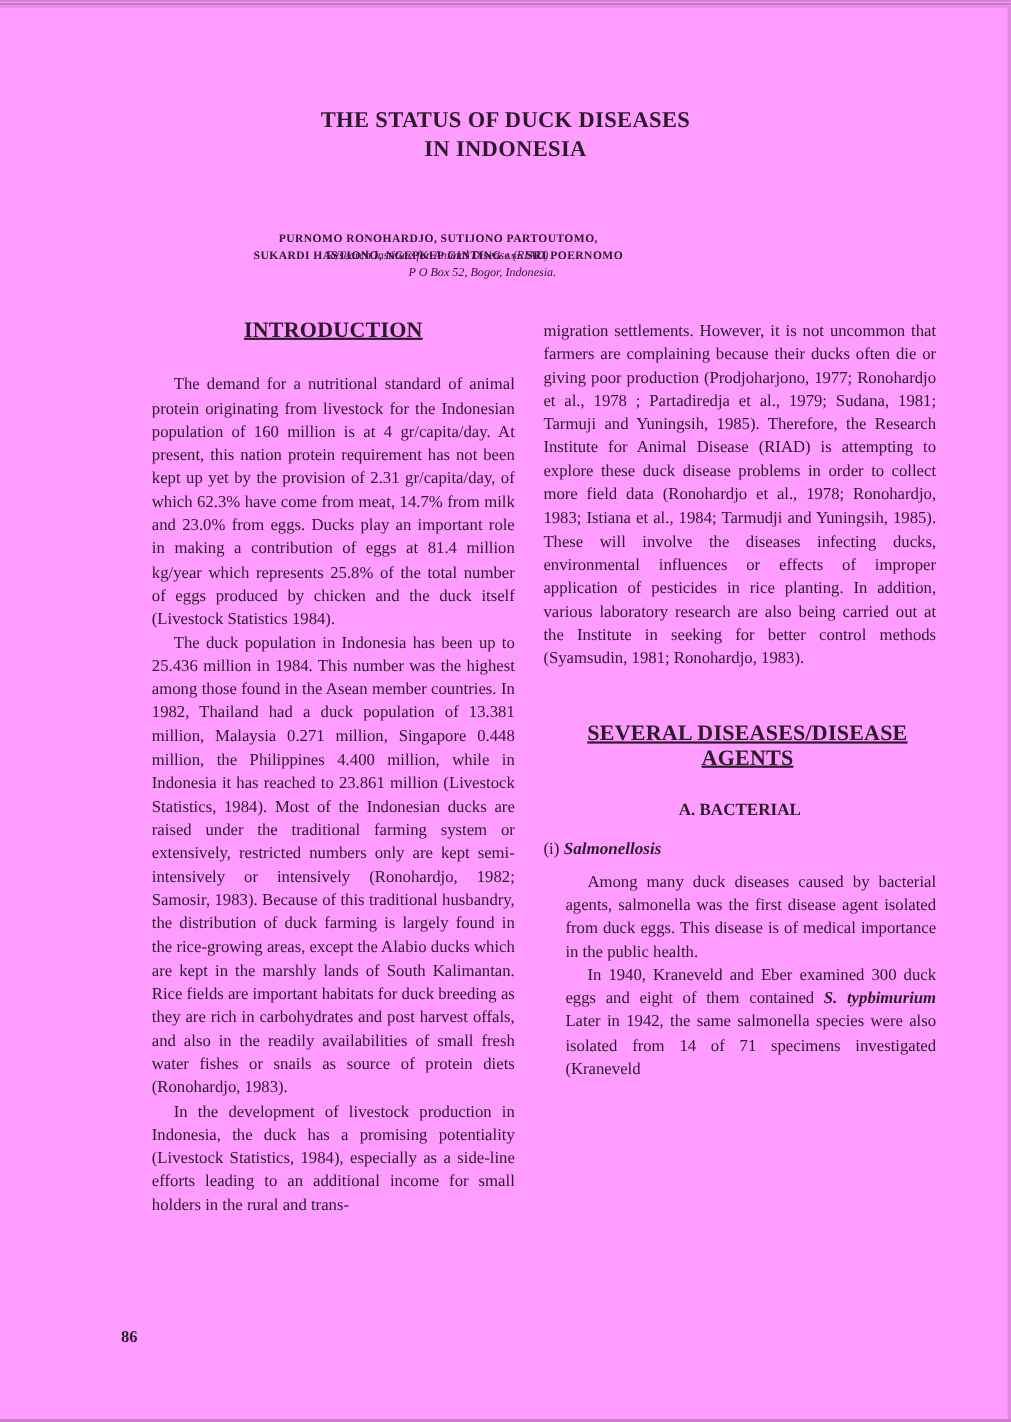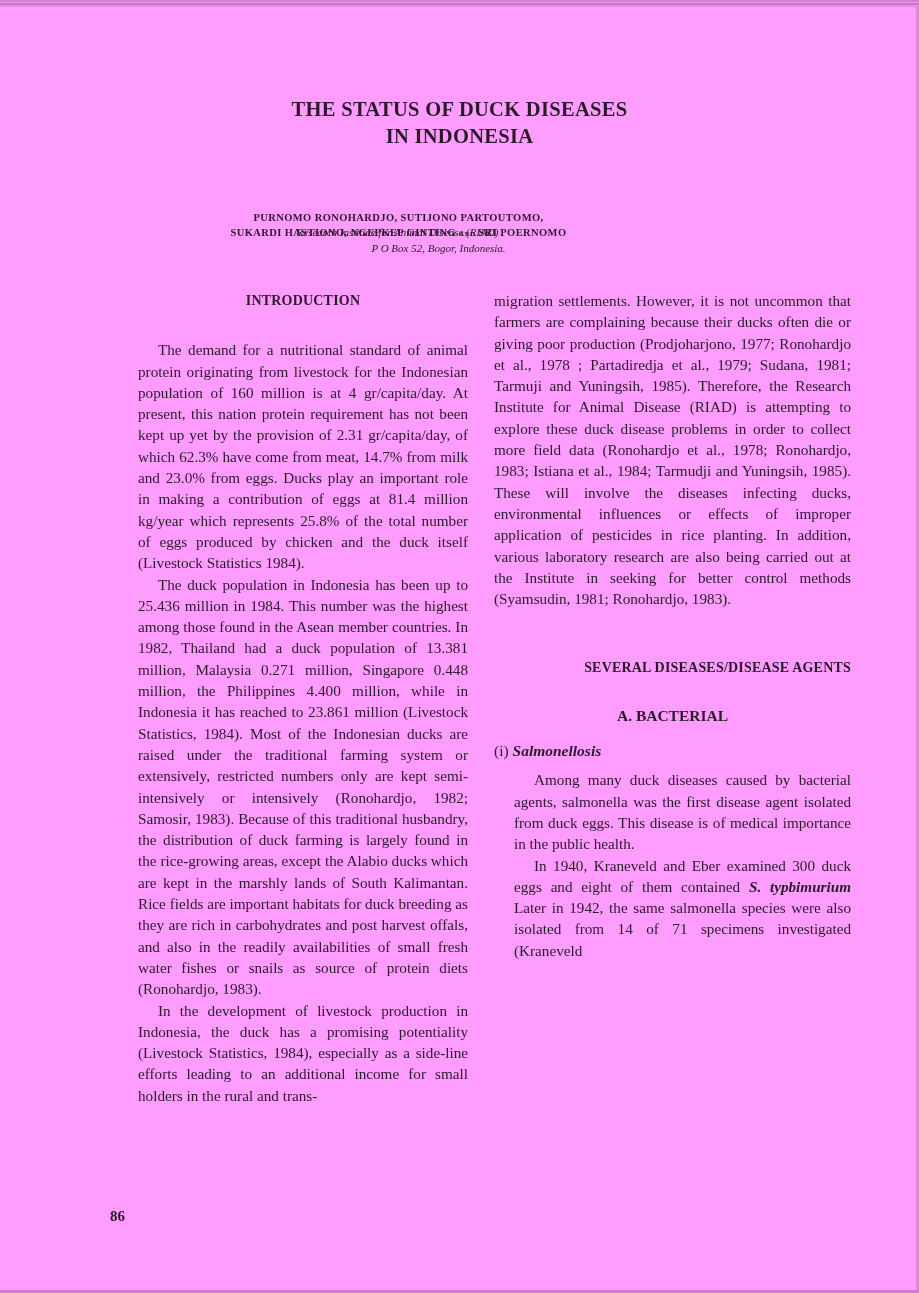--- a/index.html
+++ b/index.html
@@ -37,22 +37,22 @@
     text-align: center; font-style: italic; font-size: 11px; line-height: 15px;
   }
   .col {
     position: absolute; font-size: 15.2px; line-height: 21.3px; text-align: justify;
   }
   .col p { margin: 0; }
   .col .indent { text-indent: 20px; }
   .left-col { left: 138px; top: 290px; width: 330px; }
   .right-col { left: 494px; top: 290px; width: 357px; }
   .sec-head {
-    font-weight: bold; font-size: 14px; text-align: center;
-    margin: 0 0 20px 0 !important; letter-spacing: 0.2px;
+    font-weight: bold; font-size: 20px; text-align: center;
+    margin: 0 0 20px 0 !important; letter-spacing: 0.2px; text-decoration: underline;
   }
   .sub-head { font-weight: bold; font-size: 15.5px; text-align: center; }
   .subsub-head { font-size: 15.5px; }
   .subsub-head i { font-weight: bold; }
   .sub-indent { padding-left: 20px; }
   .page-num {
     position: absolute; left: 110px; top: 1208px; font-weight: bold; font-size: 15px;
   }
 </style>
 </head>
@@ -76,21 +76,21 @@
 
 <div class="col left-col">
   <p class="sec-head">INTRODUCTION</p>
   <p class="indent" style="margin-top:28px !important;">The demand for a nutritional standard of animal protein originating from livestock for the Indonesian population of 160 million is at 4 gr/capita/day. At present, this nation protein requirement has not been kept up yet by the provision of 2.31 gr/capita/day, of which 62.3% have come from meat, 14.7% from milk and 23.0% from eggs. Ducks play an important role in making a contribution of eggs at 81.4 million kg/year which represents 25.8% of the total number of eggs produced by chicken and the duck itself (Livestock Statistics 1984).</p>
   <p class="indent">The duck population in Indonesia has been up to 25.436 million in 1984. This number was the highest among those found in the Asean member countries. In 1982, Thailand had a duck population of 13.381 million, Malaysia 0.271 million, Singapore 0.448 million, the Philippines 4.400 million, while in Indonesia it has reached to 23.861 million (Livestock Statistics, 1984). Most of the Indonesian ducks are raised under the traditional farming system or extensively, restricted numbers only are kept semi-intensively or intensively (Ronohardjo, 1982; Samosir, 1983). Because of this traditional husbandry, the distribution of duck farming is largely found in the rice-growing areas, except the Alabio ducks which are kept in the marshly lands of South Kalimantan. Rice fields are important habitats for duck breeding as they are rich in carbohydrates and post harvest offals, and also in the readily availabilities of small fresh water fishes or snails as source of protein diets (Ronohardjo, 1983).</p>
   <p class="indent">In the development of livestock production in Indonesia, the duck has a promising potentiality (Livestock Statistics, 1984), especially as a side-line efforts leading to an additional income for small holders in the rural and trans-</p>
 </div>
 
 <div class="col right-col">
   <p>migration settlements. However, it is not uncommon that farmers are complaining because their ducks often die or giving poor production (Prodjoharjono, 1977; Ronohardjo et al., 1978 ; Partadiredja et al., 1979; Sudana, 1981; Tarmuji and Yuningsih, 1985). Therefore, the Research Institute for Animal Disease (RIAD) is attempting to explore these duck disease problems in order to collect more field data (Ronohardjo et al., 1978; Ronohardjo, 1983; Istiana et al., 1984; Tarmudji and Yuningsih, 1985). These will involve the diseases infecting ducks, environmental influences or effects of improper application of pesticides in rice planting. In addition, various laboratory research are also being carried out at the Institute in seeking for better control methods (Syamsudin, 1981; Ronohardjo, 1983).</p>
-  <p class="sec-head" style="margin-top:48px !important; margin-bottom:0 !important; text-align:right; padding-left:14px;">SEVERAL DISEASES/DISEASE AGENTS</p>
+  <p class="sec-head" style="margin-top:48px !important; margin-bottom:0 !important; text-align:center; padding-left:14px;">SEVERAL DISEASES/DISEASE AGENTS</p>
   <p class="sub-head" style="margin-top:26px;">A.  BACTERIAL</p>
   <p class="subsub-head" style="margin-top:14px;">
     <span>(i)</span>
     <i>Salmonellosis</i>
   </p>
   <div class="sub-indent" style="margin-top:8px;">
     <p class="indent">Among many duck diseases caused by bacterial agents, salmonella was the first disease agent isolated from duck eggs. This disease is of medical importance in the public health.</p>
     <p class="indent"><span>In 1940, Kraneveld and Eber examined 300 duck eggs and eight of them contained </span><b><i>S. typbimurium</i></b><span>  Later in 1942, the same salmonella species were also isolated from 14 of 71 specimens investigated (Kraneveld</span></p>
   </div>
 </div>

